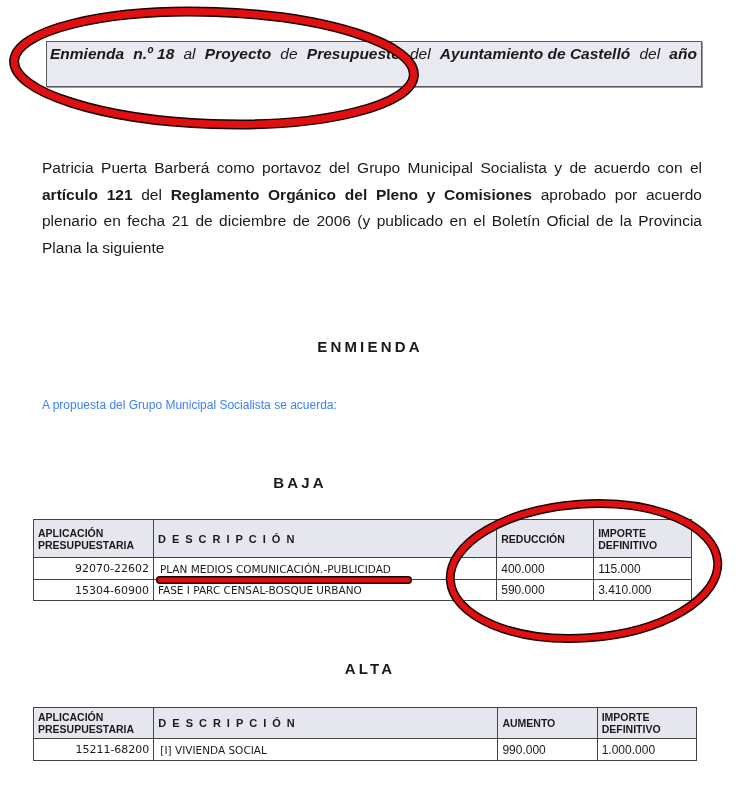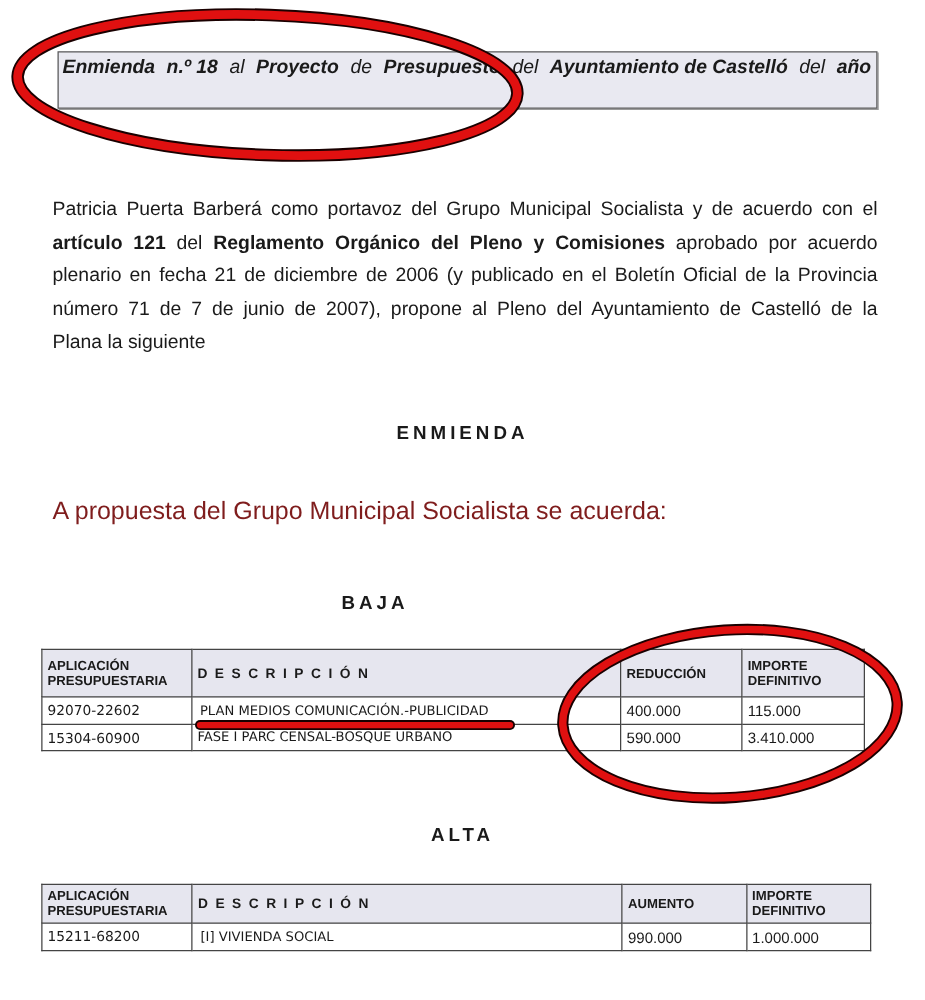--- a/index.html
+++ b/index.html
@@ -33,40 +33,40 @@
     .para .line { display: block; text-align: justify; text-align-last: justify; white-space: nowrap; }
     .para .line.last { text-align-last: left; }
     .para b { font-weight: bold; margin-top: 46px; }
 
     .heading {
       font-weight: bold; font-size: 15px; letter-spacing: 3.2px; color: #1a1a1a;
       text-align: center;
     }
     .h-enmienda { left: 0; width: 740px; top: 338px; padding-left: 0; }
     .h-enmienda span { position: relative; left: 0px; }
-    .intro { left: 42px; top: 398px; font-size: 20px; color: #7f1d1d; }
+    .intro { left: 42px; top: 398px; font-size: 12px; color: #3b82f6; }
     .h-baja { left: 0; width: 600px; top: 474px; }
     .h-alta { left: 0; width: 740px; top: 660px; }
 
     
     table.budget {
       position: absolute; border-collapse: collapse;
       font-family: "DejaVu Sans", sans-serif;
     }
     table.budget td, table.budget th {
       border: 1px solid #444; padding: 0 4px; vertical-align: middle;
       font-size: 10.5px; color: #1a1a1a;
     }
     table.budget th {
       background: #e6e6ef; font-weight: bold; text-align: left;
       font-family: "Liberation Sans", sans-serif; font-size: 10.5px; line-height: 12px;
     }
     table.budget th.desc { letter-spacing: 6px; font-size: 11px; }
     table.budget td.num { font-family: "Liberation Sans", sans-serif; font-size: 12px; }
-    table.budget td.code { font-size: 11px; }
+    table.budget td.code { font-size: 11px; text-align: right; }
     .baja-table { left: 33px; top: 519px; width: 688px; }
     .alta-table { left: 33px; top: 707px; width: 664px; }
 
     
     .annot { position: absolute; pointer-events: none; }
   </style>
 </head>
 <body>
 
 <div class="abs title-box">
@@ -81,21 +81,20 @@
     <b>Ayuntamiento de Castelló</b>
     <span>del</span>
     <b>año</b>
   </div>
 </div>
 
 <div class="abs para">
   <span class="line">Patricia Puerta Barberá como portavoz del Grupo Municipal Socialista y de acuerdo con el</span>
   <span class="line"><b>artículo 121</b><span> del </span><b>Reglamento Orgánico del Pleno y Comisiones</b><span> aprobado por acuerdo</span></span>
   <span class="line">plenario en fecha 21 de diciembre de 2006 (y publicado en el Boletín Oficial de la Provincia</span>
-  <span class="line">número 71 de 7 de junio de 2007), propone al Pleno del Ayuntamiento de Castelló de la</span>
   <span class="line last">Plana la siguiente</span>
 </div>
 
 <div class="abs heading h-enmienda"><span>ENMIENDA</span></div>
 
 <div class="abs intro">A propuesta del Grupo Municipal Socialista se acuerda:</div>
 
 <div class="abs heading h-baja">BAJA</div>
 
 <table class="budget baja-table">

